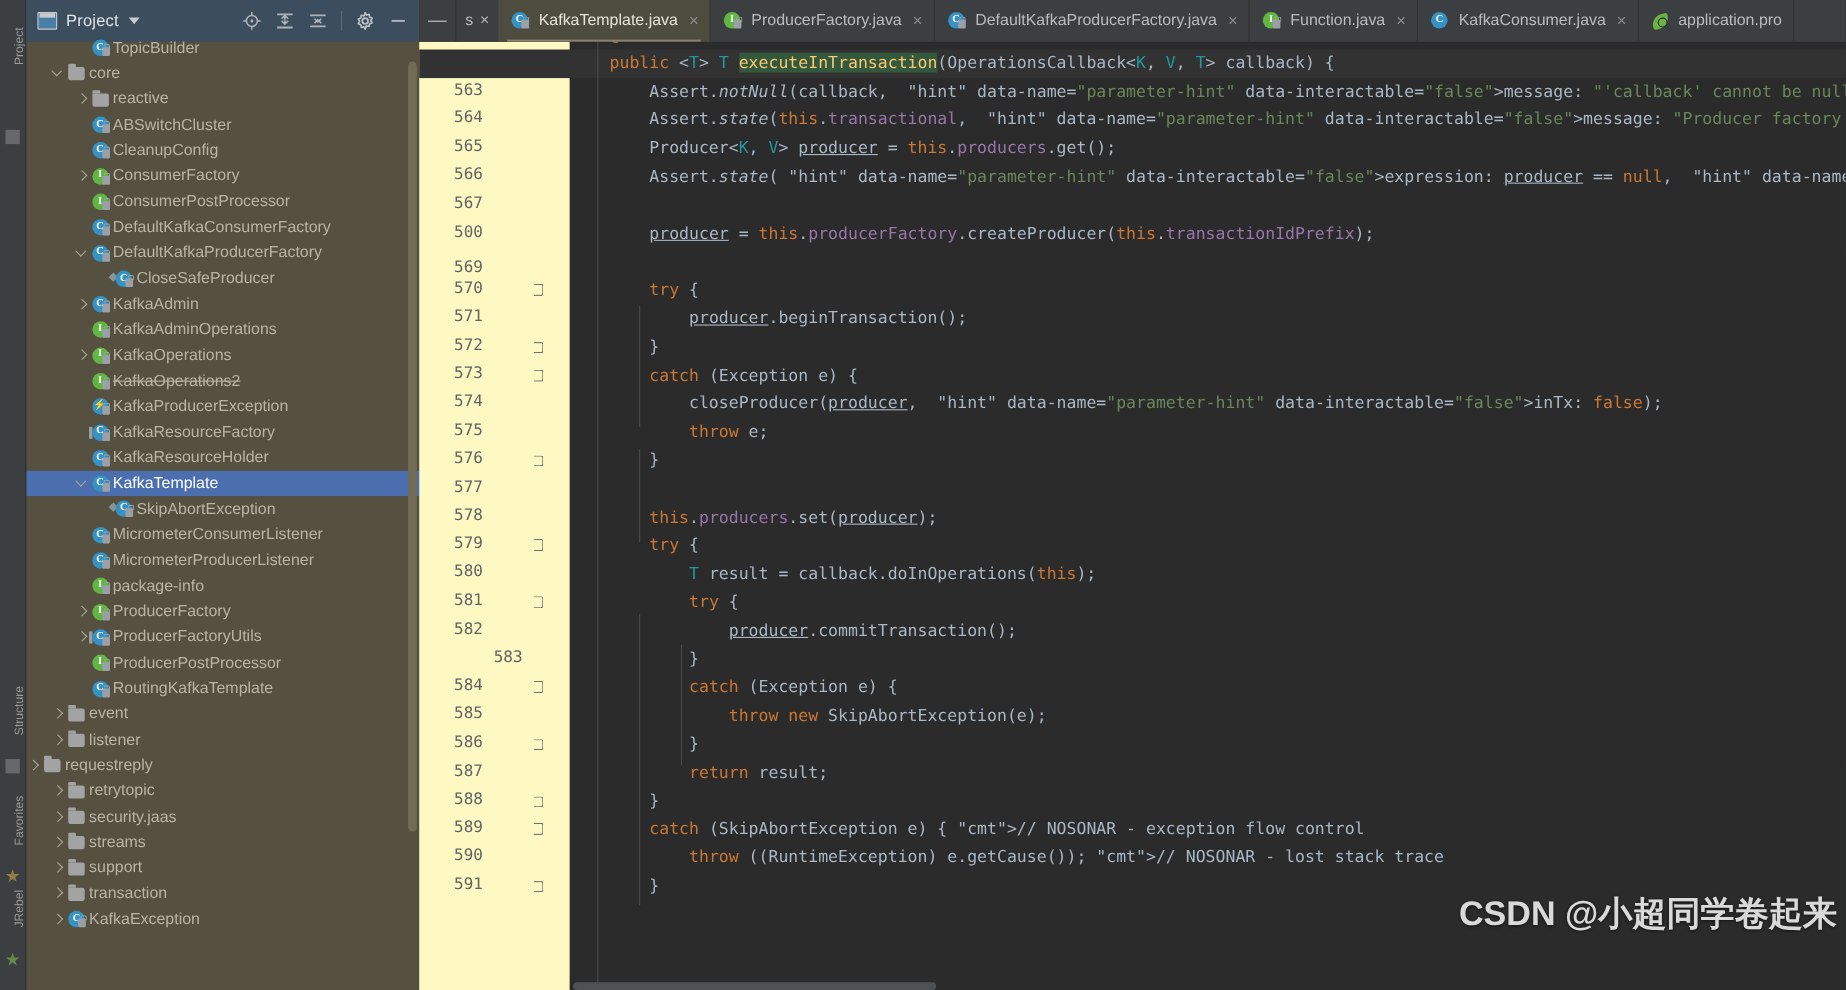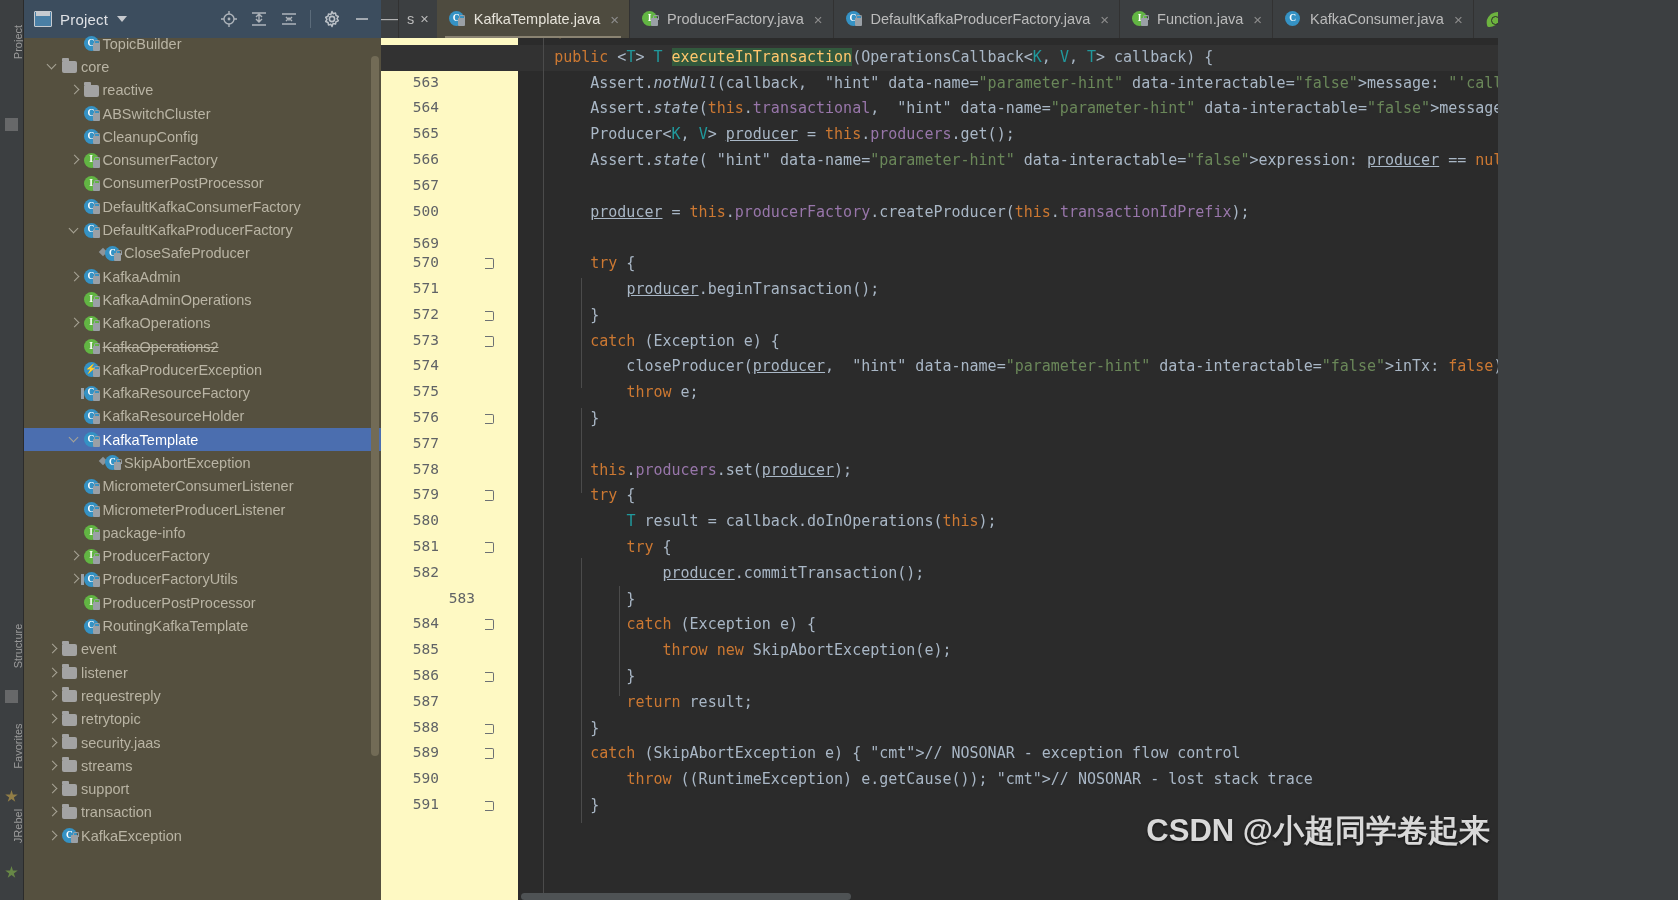--- a/index.html
+++ b/index.html
@@ -2,21 +2,21 @@
 <html><head>
 <meta charset="utf-8">
 <style>
   * { box-sizing: border-box; margin: 0; padding: 0; }
   html, body {
     width: 1678px; height: 900px;
     background: #3c3f41;
     font-family: "Liberation Sans", sans-serif;
     overflow: hidden;
   }
-  #app { position: relative; width: 1498px; height: 900px; border-radius: 18px; }
+  #app { position: relative; width: 1678px; height: 900px; border-radius: 18px; }
 
   
   .left-strip {
     position: absolute; left: 0; top: 0; width: 24px; height: 900px;
     background: #3c3f41; border-right: 1px solid #2b2b2b;
     overflow: hidden;
   }
   .vtab {
     position: absolute; left: -22px; width: 80px;
     color: #9b9b9b; font-size: 11px; white-space: nowrap;
@@ -521,21 +521,21 @@
           </span>
           <span class="tlabel">event</span>
         </div>
         <div class="tnode" style="padding-left: 22px;">
           <span class="tarrow has"></span>
           <span class="ticon">
             <span class="folder"></span>
           </span>
           <span class="tlabel">listener</span>
         </div>
-        <div class="tnode" style="padding-left: 22px;">
+        <div class="tnode" style="">
           <span class="tarrow has"></span>
           <span class="ticon">
             <span class="folder"></span>
           </span>
           <span class="tlabel">requestreply</span>
         </div>
         <div class="tnode" style="padding-left: 22px;">
           <span class="tarrow has"></span>
           <span class="ticon">
             <span class="folder"></span>

